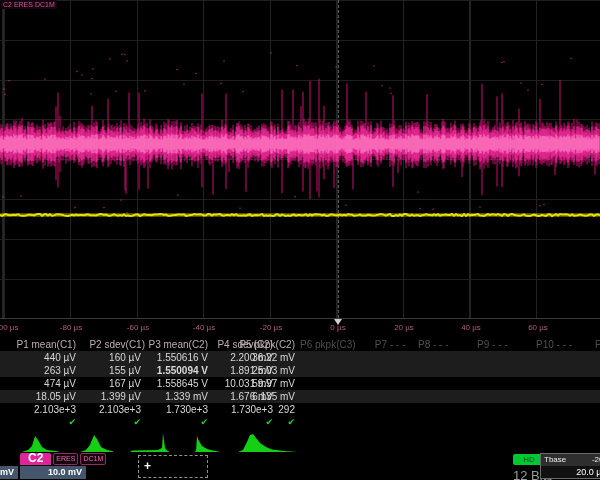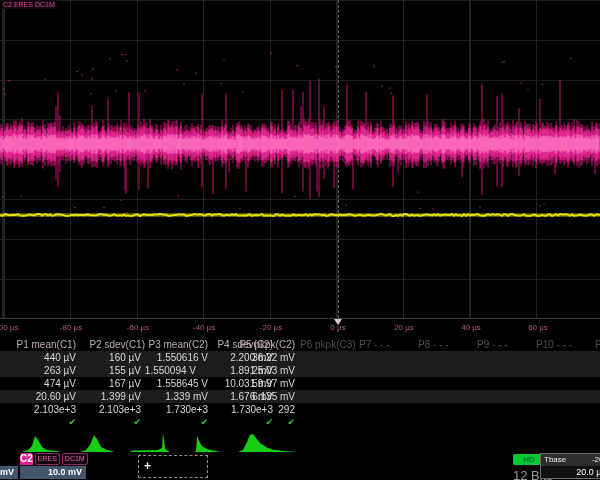--- a/index.html
+++ b/index.html
@@ -50,21 +50,21 @@
   .t-head { color:#bfaeb6; }
   .t-dim { color:#4f4f4f; }
   .t-check { color:#31c831; font-size:9px; }
   
   #histicons { position:absolute; left:0; top:432px; }
   
   #bottom-bar { position:absolute; left:0; top:452px; width:600px; height:28px; background:#000; }
   .desc-box { position:absolute; top:1px; height:26px; }
   .tab-row { display:flex; gap:2px; height:12px; align-items:stretch; }
   .ch-tab {
-    font-size:10px; font-weight:bold; line-height:11px; padding:0 0;
+    font-size:12px; font-weight:bold; line-height:11px; padding:0 8px;
     border-radius:2px 2px 0 0;
   }
   .chip {
     font-size:7px; line-height:10px; padding:0 2px; border-radius:2px;
     background:#17060f; align-self:center;
   }
   .chip.c2chip { color:#e06aae; border:1px solid #8e2c62; }
   .val-row {
     height:13px; line-height:13px; background:#44566c; color:#fff;
     font-size:9px; font-weight:bold; text-align:right; padding-right:4px;
@@ -130,49 +130,49 @@
     </div>
 
   <div id="measure-table">
       <div class="t-row ">
         <span class="t-cell t-head" style="left: 14px;">P1 mean(C1)</span>
         <span class="t-cell t-head" style="left: 83px;">P2 sdev(C1)</span>
         <span class="t-cell t-head" style="left: 146px;">P3 mean(C2)</span>
         <span class="t-cell t-head" style="left: 211px;">P4 sdev(C2)</span>
         <span class="t-cell t-head" style="left: 233px;">P5 pkpk(C2)</span>
         <span class="t-cell t-head t-dim" style="left: 300px; text-align: left;">P6 pkpk(C3)</span>
-        <span class="t-cell t-head t-dim" style="left: 359px; text-align: left;">P7 - - -</span>
+        <span class="t-cell t-head t-dim" style="left: 359px; text-align: center;">P7 - - -</span>
         <span class="t-cell t-head t-dim" style="left: 418px; text-align: left;">P8 - - -</span>
         <span class="t-cell t-head t-dim" style="left: 477px; text-align: left;">P9 - - -</span>
         <span class="t-cell t-head t-dim" style="left: 536px; text-align: left;">P10 - - -</span>
         <span class="t-cell t-head t-dim" style="left: 595px; text-align: left;">P11</span>
       </div>
       <div class="t-row stripe">
         <span class="t-cell" style="left: 14px;">440 µV</span>
         <span class="t-cell" style="left: 79px;">160 µV</span>
         <span class="t-cell" style="left: 146px;">1.550616 V</span>
         <span class="t-cell" style="left: 211px;">2.200 mV</span>
         <span class="t-cell" style="left: 233px;">36.22 mV</span>
       </div>
       <div class="t-row stripe">
         <span class="t-cell" style="left: 14px;">263 µV</span>
         <span class="t-cell" style="left: 79px;">155 µV</span>
-        <span class="t-cell" style="left: 134px;">1.550094 V</span>
+        <span class="t-cell" style="left: 146px; font-weight: bold;">1.550094 V</span>
         <span class="t-cell" style="left: 211px;">1.891 mV</span>
         <span class="t-cell" style="left: 233px;">25.03 mV</span>
       </div>
       <div class="t-row ">
         <span class="t-cell" style="left: 14px;">474 µV</span>
         <span class="t-cell" style="left: 79px;">167 µV</span>
         <span class="t-cell" style="left: 146px;">1.558645 V</span>
         <span class="t-cell" style="left: 211px;">10.031 mV</span>
         <span class="t-cell" style="left: 233px;">59.97 mV</span>
       </div>
       <div class="t-row stripe">
-        <span class="t-cell" style="left: 14px;">20.60 µV</span>
+        <span class="t-cell" style="left: 14px;">18.05 µV</span>
         <span class="t-cell" style="left: 79px;">1.399 µV</span>
         <span class="t-cell" style="left: 146px;">1.339 mV</span>
         <span class="t-cell" style="left: 211px;">1.676 mV</span>
         <span class="t-cell" style="left: 233px;">6.135 mV</span>
       </div>
       <div class="t-row ">
         <span class="t-cell" style="left: 14px;">2.103e+3</span>
         <span class="t-cell" style="left: 79px;">2.103e+3</span>
         <span class="t-cell" style="left: 146px;">1.730e+3</span>
         <span class="t-cell" style="left: 211px;">1.730e+3</span>

